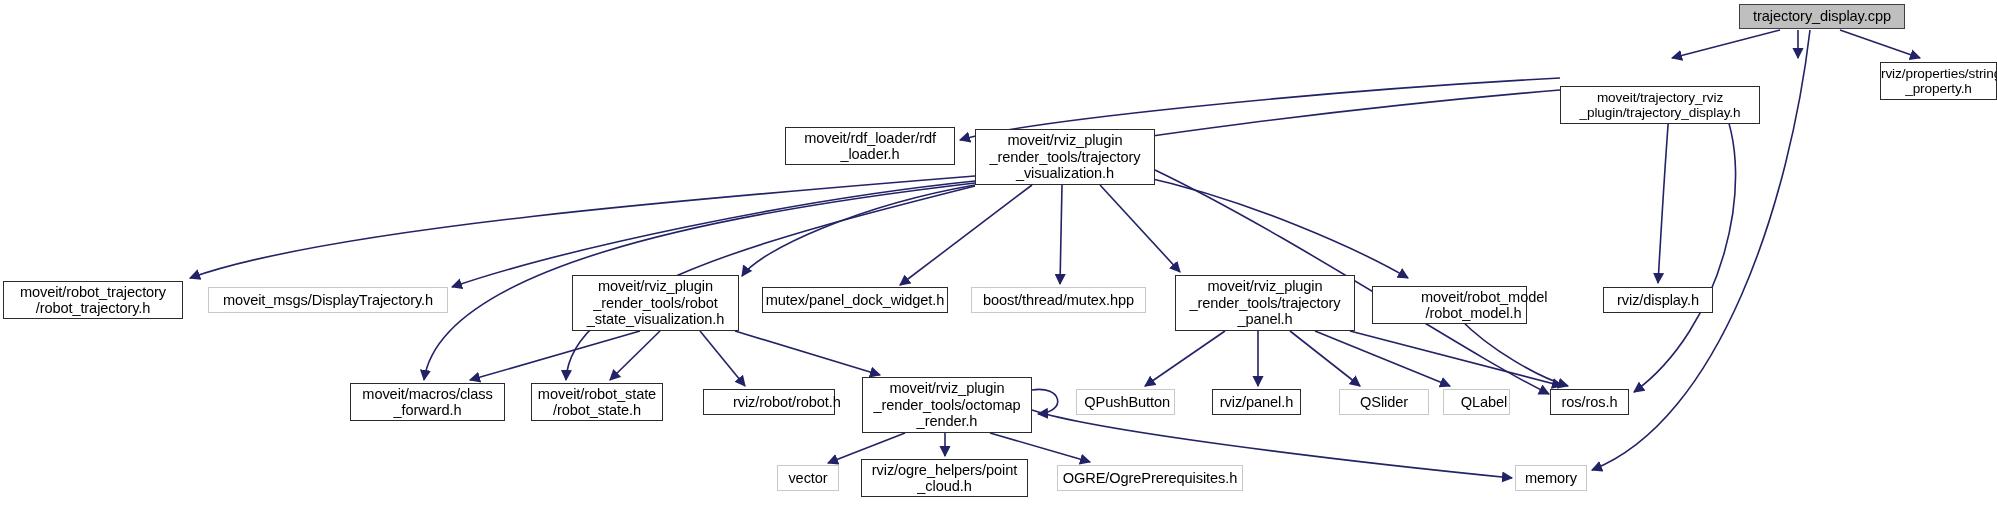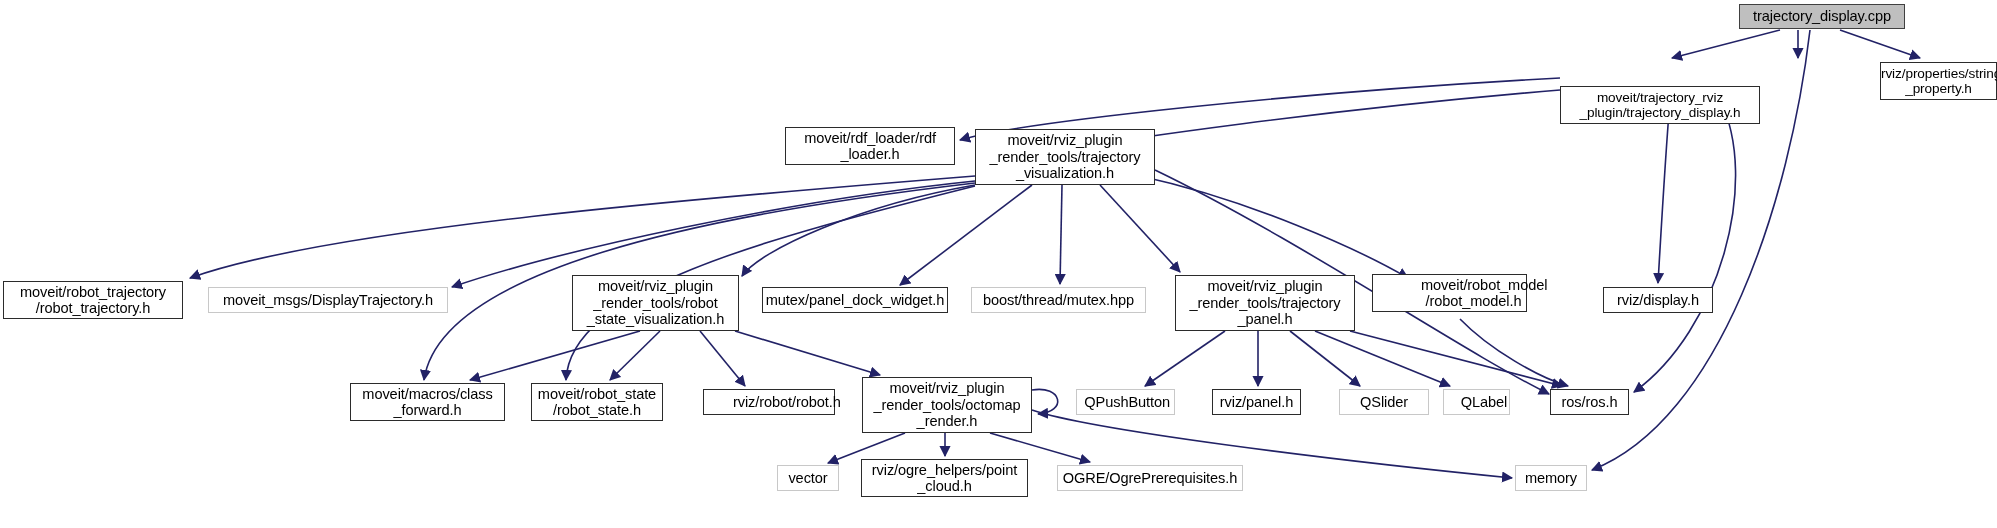--- a/index.html
+++ b/index.html
@@ -118,21 +118,21 @@
   <div class="node n-light fs14" style="left:971px;top:287px;width:175px;height:26px;">
       <span>boost/thread/mutex.hpp</span>
     </div>
 
   <div class="node n-dark fs14" style="left:1175px;top:275px;width:180px;height:56px;">
       <span style="white-space:pre-line">moveit/rviz_plugin
 _render_tools/trajectory
 _panel.h</span>
     </div>
 
-  <div class="node n-dark fs14" style="left:1372px;top:274px;width:155px;height:38px;padding-left:48px;">
+  <div class="node n-dark fs14" style="left:1372px;top:286px;width:155px;height:38px;padding-left:48px;">
       <span style="white-space:pre-line">moveit/robot_model
 /robot_model.h</span>
     </div>
 
   <div class="node n-dark fs14" style="left:1603px;top:287px;width:110px;height:26px;">
       <span>rviz/display.h</span>
     </div>
 
   <div class="node n-dark fs14" style="left:350px;top:383px;width:155px;height:38px;">
       <span style="white-space:pre-line">moveit/macros/class

